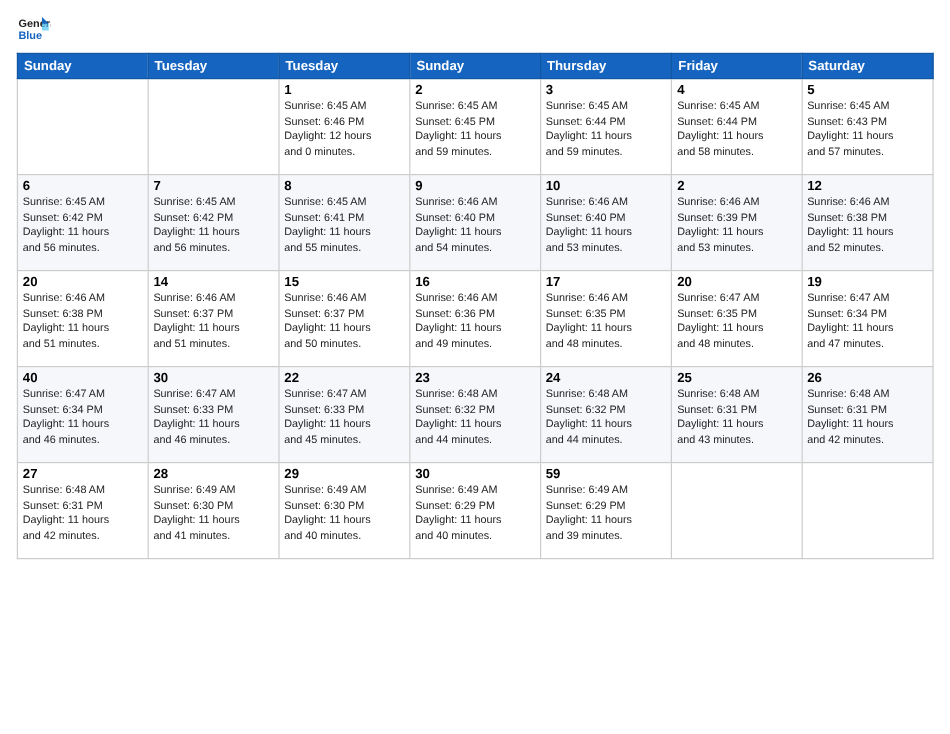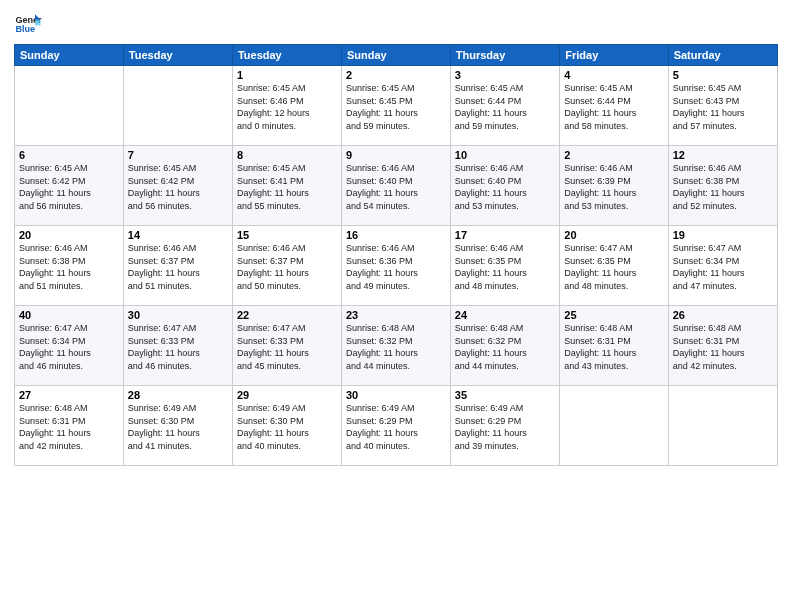--- a/index.html
+++ b/index.html
@@ -331,21 +331,21 @@
 and 40 minutes.</div>
           </td>
           <td>
             <span class="day-number">30</span>
             <div class="day-info" style="white-space: pre-line;">Sunrise: 6:49 AM
 Sunset: 6:29 PM
 Daylight: 11 hours
 and 40 minutes.</div>
           </td>
           <td>
-            <span class="day-number">35</span>
+            <span class="day-number">59</span>
             <div class="day-info" style="white-space: pre-line;">Sunrise: 6:49 AM
 Sunset: 6:29 PM
 Daylight: 11 hours
 and 39 minutes.</div>
           </td>
           <td class="empty-cell"></td>
           <td class="empty-cell"></td>
         </tr>
       </tbody>
   </table>

